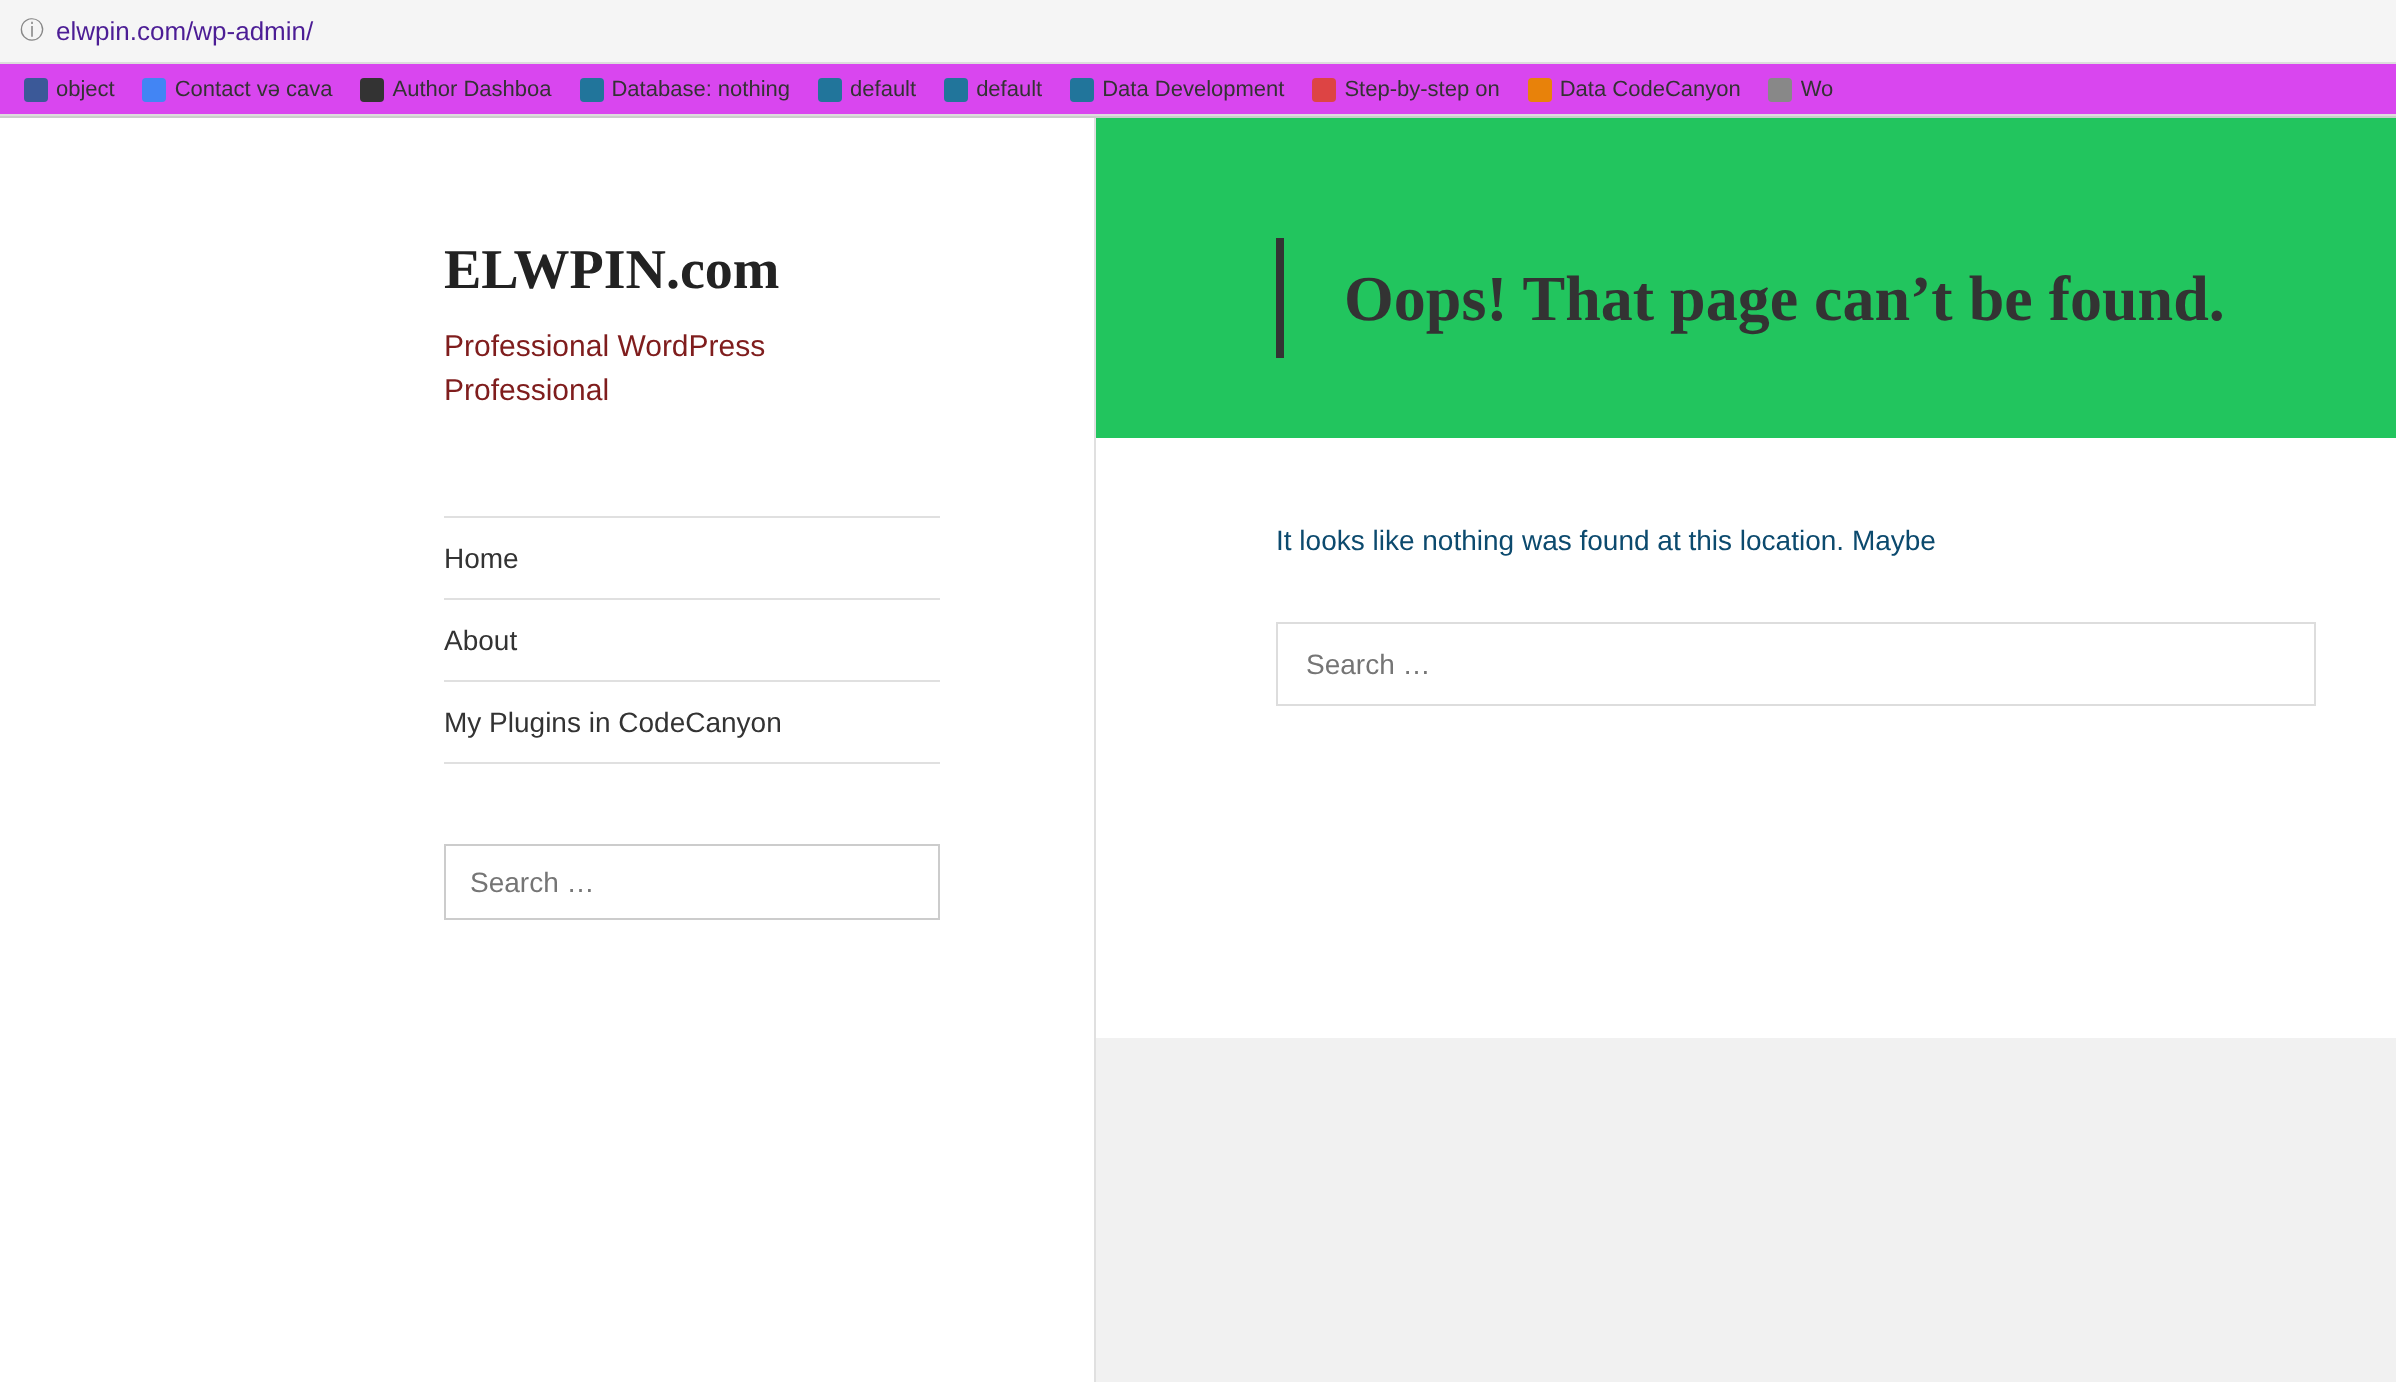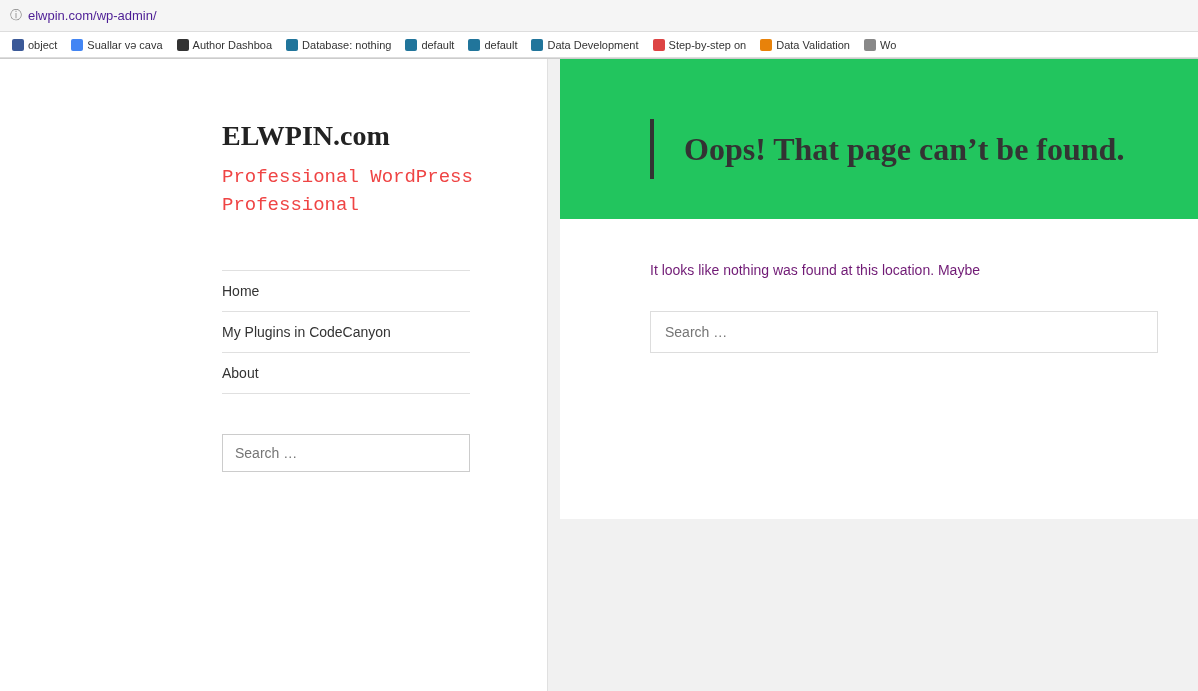--- a/index.html
+++ b/index.html
@@ -25,21 +25,21 @@
     }
     .address-bar .url-text {
       font-size: 13px;
       font-family: Arial, sans-serif;
       color: #4c1d95;
     }
     .bookmarks-bar {
       display: flex;
       align-items: center;
       padding: 3px 6px;
-      background: #ffffff;
+      background: #d946ef;
       border-bottom: 1px solid #ddd;
       overflow: hidden;
       height: 26px;
       gap: 2px;
     }
     .bookmark-item {
       display: flex;
       align-items: center;
       padding: 2px 6px;
       font-size: 11px;
@@ -65,21 +65,20 @@
     .bm-wpval { background: #21759b; }
     .bm-mozilla { background: #d44; }
     .bm-orange { background: #e8820a; }
     .bm-gray { background: #888; }
 
     
     .page-wrapper {
       display: flex;
       min-height: calc(691px - 58px);
       background: #f1f1f1;
-      gap: 12px;
     }
 
     
     .sidebar {
       width: 548px;
       min-width: 548px;
       background: #fff;
       padding: 60px 40px 40px 222px;
       border-right: 1px solid #e0e0e0;
     }
@@ -87,23 +86,23 @@
     .site-title {
       font-size: 28px;
       font-weight: bold;
       font-family: Georgia, serif;
       color: #222;
       margin-bottom: 10px;
       line-height: 1.2;
     }
 
     .site-tagline {
-      font-size: 19px;
-      font-family: Liberation Mono, monospace;
-      color: #ef4444;
+      font-size: 15px;
+      font-family: Liberation Sans, sans-serif;
+      color: #7f1d1d;
       margin-bottom: 50px;
       line-height: 1.5;
     }
 
     .sidebar-nav {
       list-style: none;
       margin-bottom: 40px;
       width: 248px;
     }
 
@@ -173,21 +172,21 @@
 
     .error-body {
       background: #fff;
       padding: 40px 40px 50px 90px;
       min-height: 300px;
     }
 
     .error-description {
       font-family: Arial, sans-serif;
       font-size: 14px;
-      color: #701a75;
+      color: #0c4a6e;
       margin-bottom: 30px;
       line-height: 1.6;
     }
 
     .main-search input {
       width: 100%;
       padding: 12px 14px;
       border: 1px solid #ddd;
       font-size: 14px;
       font-family: Arial, sans-serif;
@@ -205,21 +204,21 @@
     <span class="url-text">elwpin.com/wp-admin/</span>
   </div>
   <div class="bookmarks-bar">
 
   <div class="bookmark-item">
         <span class="bookmark-icon bm-fb"></span>
         <span>object</span>
       </div>
       <div class="bookmark-item">
         <span class="bookmark-icon bm-blue"></span>
-        <span>Suallar və cava</span>
+        <span>Contact və cava</span>
       </div>
       <div class="bookmark-item">
         <span class="bookmark-icon bm-dark"></span>
         <span>Author Dashboa</span>
       </div>
       <div class="bookmark-item">
         <span class="bookmark-icon bm-wp"></span>
         <span>Database: nothing</span>
       </div>
       <div class="bookmark-item">
@@ -233,21 +232,21 @@
       <div class="bookmark-item">
         <span class="bookmark-icon bm-wpval"></span>
         <span>Data Development</span>
       </div>
       <div class="bookmark-item">
         <span class="bookmark-icon bm-mozilla"></span>
         <span>Step-by-step on</span>
       </div>
       <div class="bookmark-item">
         <span class="bookmark-icon bm-orange"></span>
-        <span>Data Validation</span>
+        <span>Data CodeCanyon</span>
       </div>
       <div class="bookmark-item">
         <span class="bookmark-icon bm-gray"></span>
         <span>Wo</span>
       </div>
     </div>
 </div>
 
 <div class="page-wrapper">
 
@@ -257,24 +256,24 @@
       <span>Professional WordPress</span><br>
       <span>Professional</span>
     </div>
 
     <ul class="sidebar-nav">
 
     <li>
           <a href="#">Home</a>
         </li>
         <li>
-          <a href="#">My Plugins in CodeCanyon</a>
+          <a href="#">About</a>
         </li>
         <li>
-          <a href="#">About</a>
+          <a href="#">My Plugins in CodeCanyon</a>
         </li>
       </ul>
 
     <div class="sidebar-search">
       <input type="text" placeholder="Search …" style="">
     </div>
   </aside>
 
   <main class="main-content">
 

